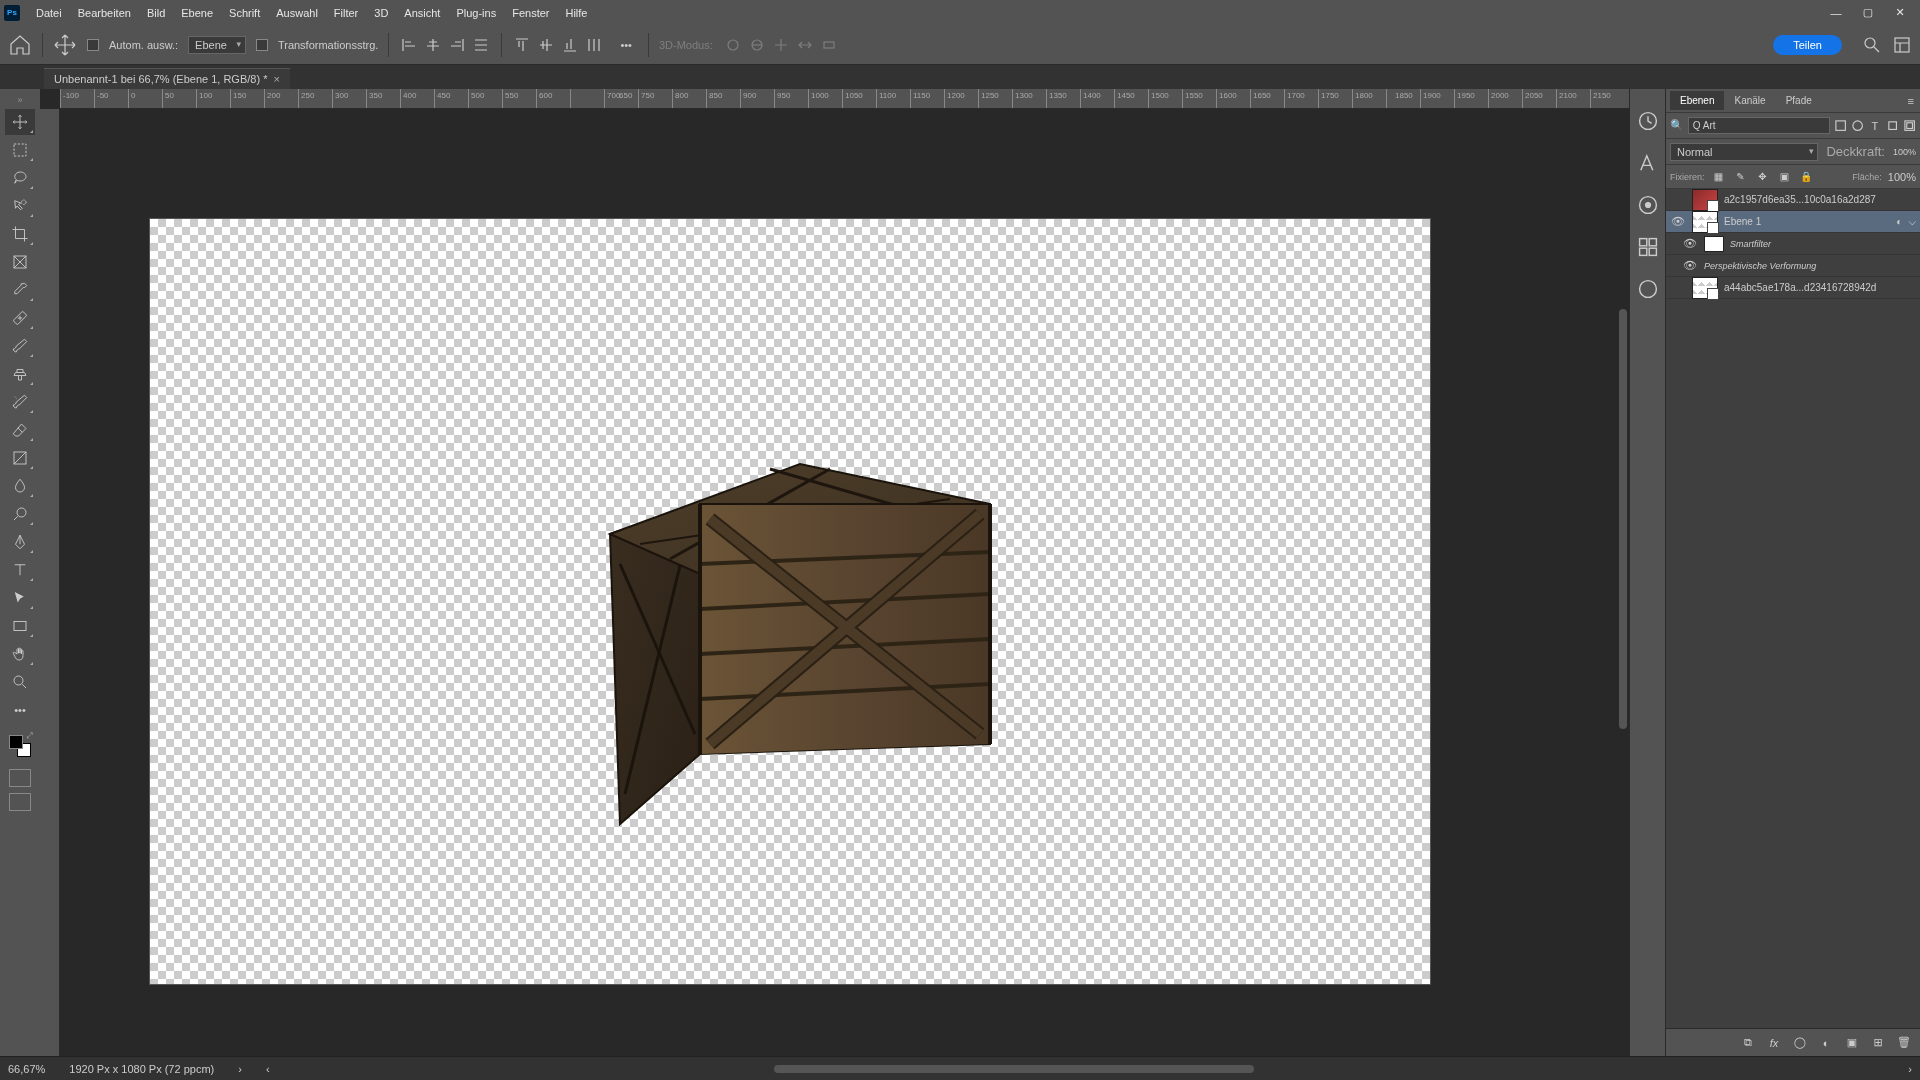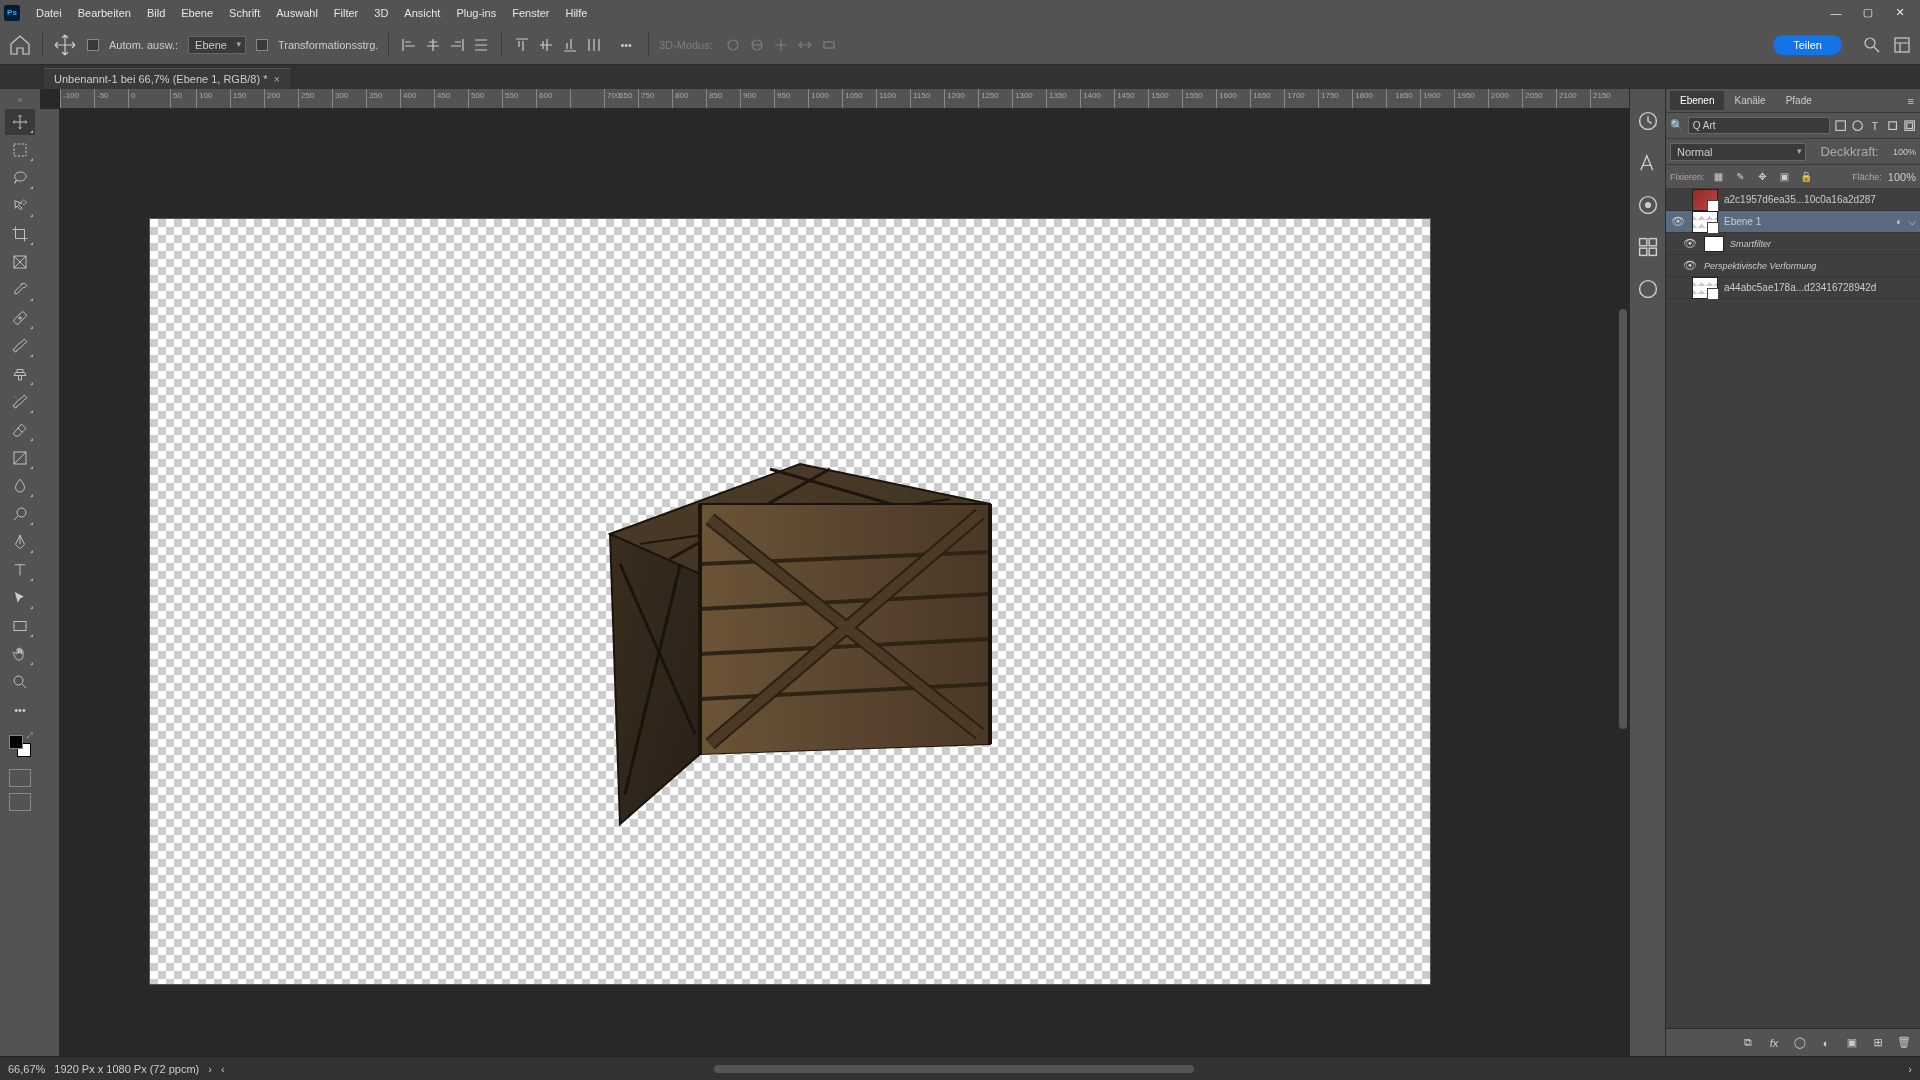--- a/index.html
+++ b/index.html
@@ -64,21 +64,21 @@
 .right-strip div{width:24px;height:24px;display:flex;align-items:center;justify-content:center;cursor:pointer}
 
 .panels{width:255px;background:#535353;border-left:1px solid #2a2a2a;display:flex;flex-direction:column}
 .panel-tabs{display:flex;height:24px;border-bottom:1px solid #3a3a3a;align-items:center;padding-left:4px}
 .panel-tab{padding:4px 10px;font-size:10px;cursor:pointer}
 .panel-tab.active{background:#3a3a3a;color:#fff}
 .panel-menu{margin-left:auto;padding:0 6px;cursor:pointer}
 .filter-row{display:flex;align-items:center;height:26px;padding:0 4px;gap:4px;border-bottom:1px solid #3a3a3a}
 .filter-row input{flex:1;background:#3a3a3a;border:1px solid #666;color:#ccc;padding:2px 4px;font-size:10px}
 .filter-icon{width:18px;height:18px;display:flex;align-items:center;justify-content:center;cursor:pointer}
-.blend-row{display:flex;align-items:center;height:26px;padding:0 4px;gap:14px;border-bottom:1px solid #3a3a3a}
+.blend-row{display:flex;align-items:center;height:26px;padding:0 4px;gap:8px;border-bottom:1px solid #3a3a3a}
 .blend-row .dropdown{flex:1}
 .blend-row .label{font-size:13px;color:#aaa}
 .blend-row .val{font-size:9px}
 .lock-row{display:flex;align-items:center;height:24px;padding:0 4px;gap:6px;border-bottom:1px solid #3a3a3a}
 .lock-row .label{font-size:9px;color:#aaa}
 .lock-icon{width:16px;height:16px;display:flex;align-items:center;justify-content:center;cursor:pointer;font-size:10px}
 .layers-list{flex:1;background:#3f3f3f;overflow-y:auto}
 .layer{display:flex;align-items:center;height:22px;border-bottom:1px solid #353535;padding:0 4px;gap:6px}
 .layer.selected{background:#5a6b80}
 .layer .eye{width:16px;text-align:center;cursor:pointer;font-size:11px}
@@ -87,21 +87,21 @@
 .layer .thumb.smart::after{content:"";position:absolute;right:-2px;bottom:-2px;width:10px;height:10px;background:#fff;border:1px solid #444}
 .layer .name{font-size:10px;flex:1;white-space:nowrap;overflow:hidden;text-overflow:ellipsis}
 .layer .badge{font-size:10px;color:#ccc}
 .layer.sub{padding-left:46px;height:22px}
 .layer.sub2{padding-left:58px;height:22px}
 .layer.sub .name,.layer.sub2 .name{font-size:9px;font-style:italic}
 .layer.sub .thumb-mask{width:20px;height:16px;background:#fff;border:1px solid #222}
 .panel-footer{height:28px;border-top:1px solid #2a2a2a;display:flex;align-items:center;justify-content:flex-end;gap:10px;padding:0 8px}
 .panel-footer div{width:16px;height:16px;display:flex;align-items:center;justify-content:center;cursor:pointer;font-size:11px}
 
-.status{height:24px;background:#323232;display:flex;align-items:center;padding:0 8px;gap:9px;font-size:10px;color:#aaa;border-top:1px solid #222}
+.status{height:24px;background:#323232;display:flex;align-items:center;padding:0 8px;gap:24px;font-size:10px;color:#aaa;border-top:1px solid #222}
 .status .arrow{cursor:pointer}
 .status .hscroll{flex:1;height:8px;margin:0 80px;position:relative}
 .status .hscroll .thumb{position:absolute;left:400px;width:480px;height:8px;background:#555;border-radius:4px}
 svg{fill:none;stroke:#ccc;stroke-width:1.2}
 </style>
 </head>
 <body>
 
 <div class="titlebar">
   <div class="ps-icon">Ps</div>
@@ -385,21 +385,21 @@
     </div>
     <div class="mask-mode"></div>
     <div class="screen-mode"></div>
   </div>
 
   <div class="canvas-wrap">
     <div class="ruler-h" id="ruler-h">
         <div class="tick" style="left: 0px;">-100</div>
         <div class="tick" style="left: 34px;">-50</div>
         <div class="tick" style="left: 68px;">0</div>
-        <div class="tick" style="left: 110px;">50</div>
+        <div class="tick" style="left: 102px;">50</div>
         <div class="tick" style="left: 136px;">100</div>
         <div class="tick" style="left: 170px;">150</div>
         <div class="tick" style="left: 204px;">200</div>
         <div class="tick" style="left: 238px;">250</div>
         <div class="tick" style="left: 272px;">300</div>
         <div class="tick" style="left: 306px;">350</div>
         <div class="tick" style="left: 340px;">400</div>
         <div class="tick" style="left: 374px;">450</div>
         <div class="tick" style="left: 408px;">500</div>
         <div class="tick" style="left: 442px;">550</div>

